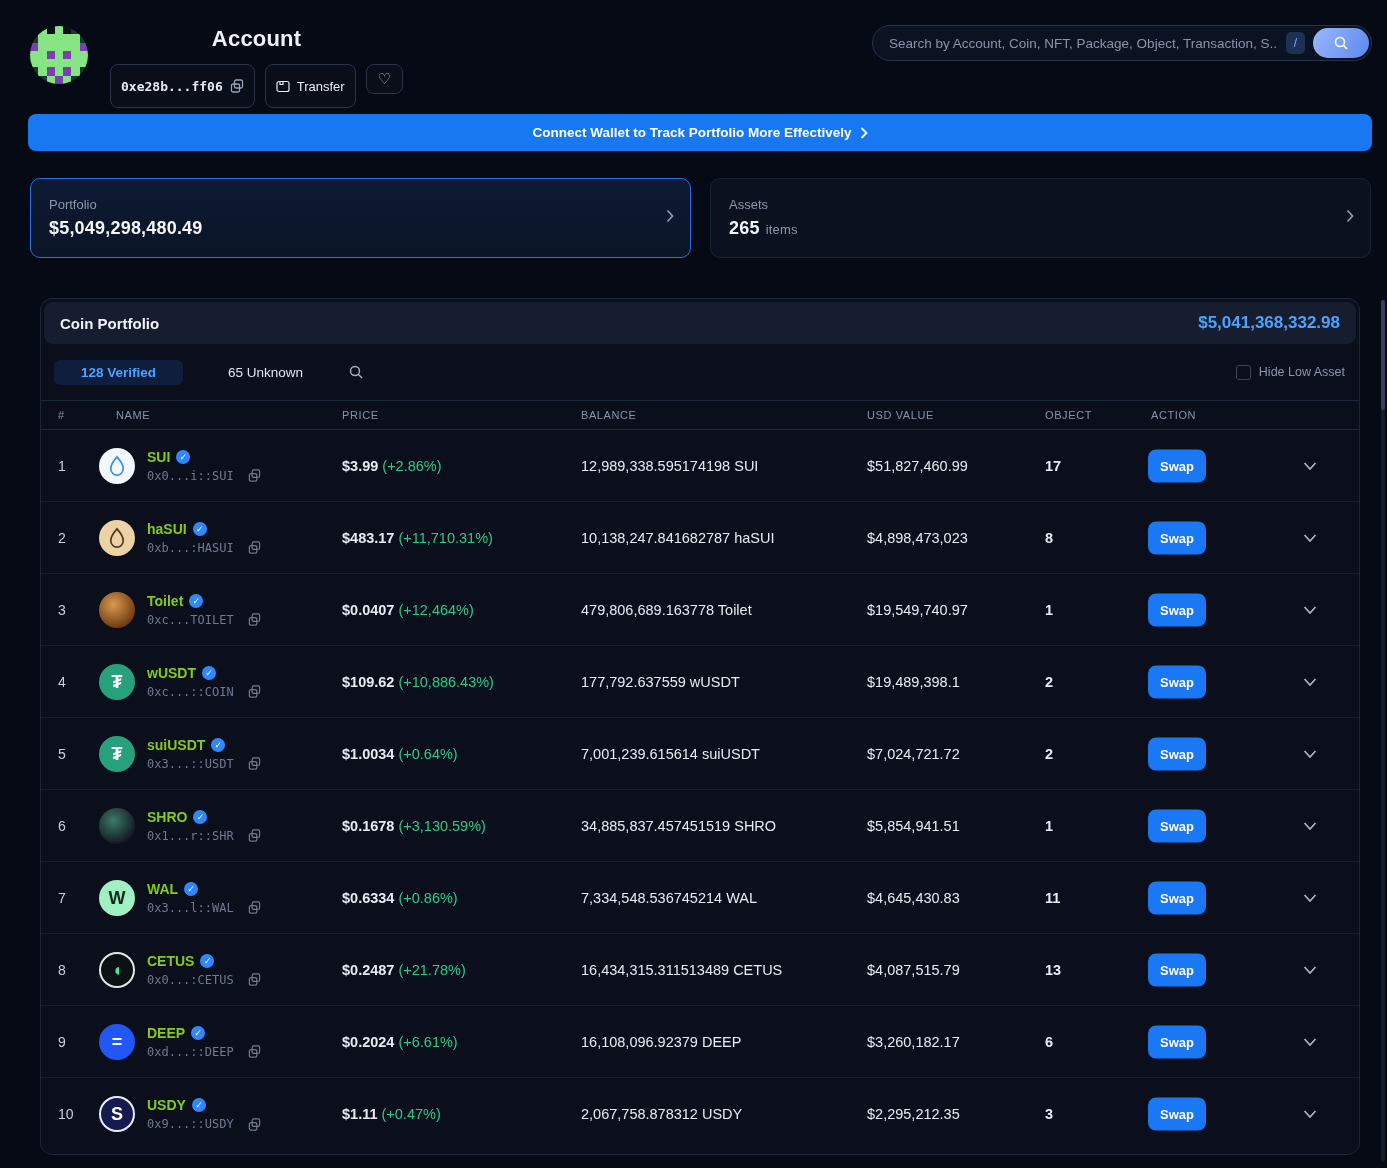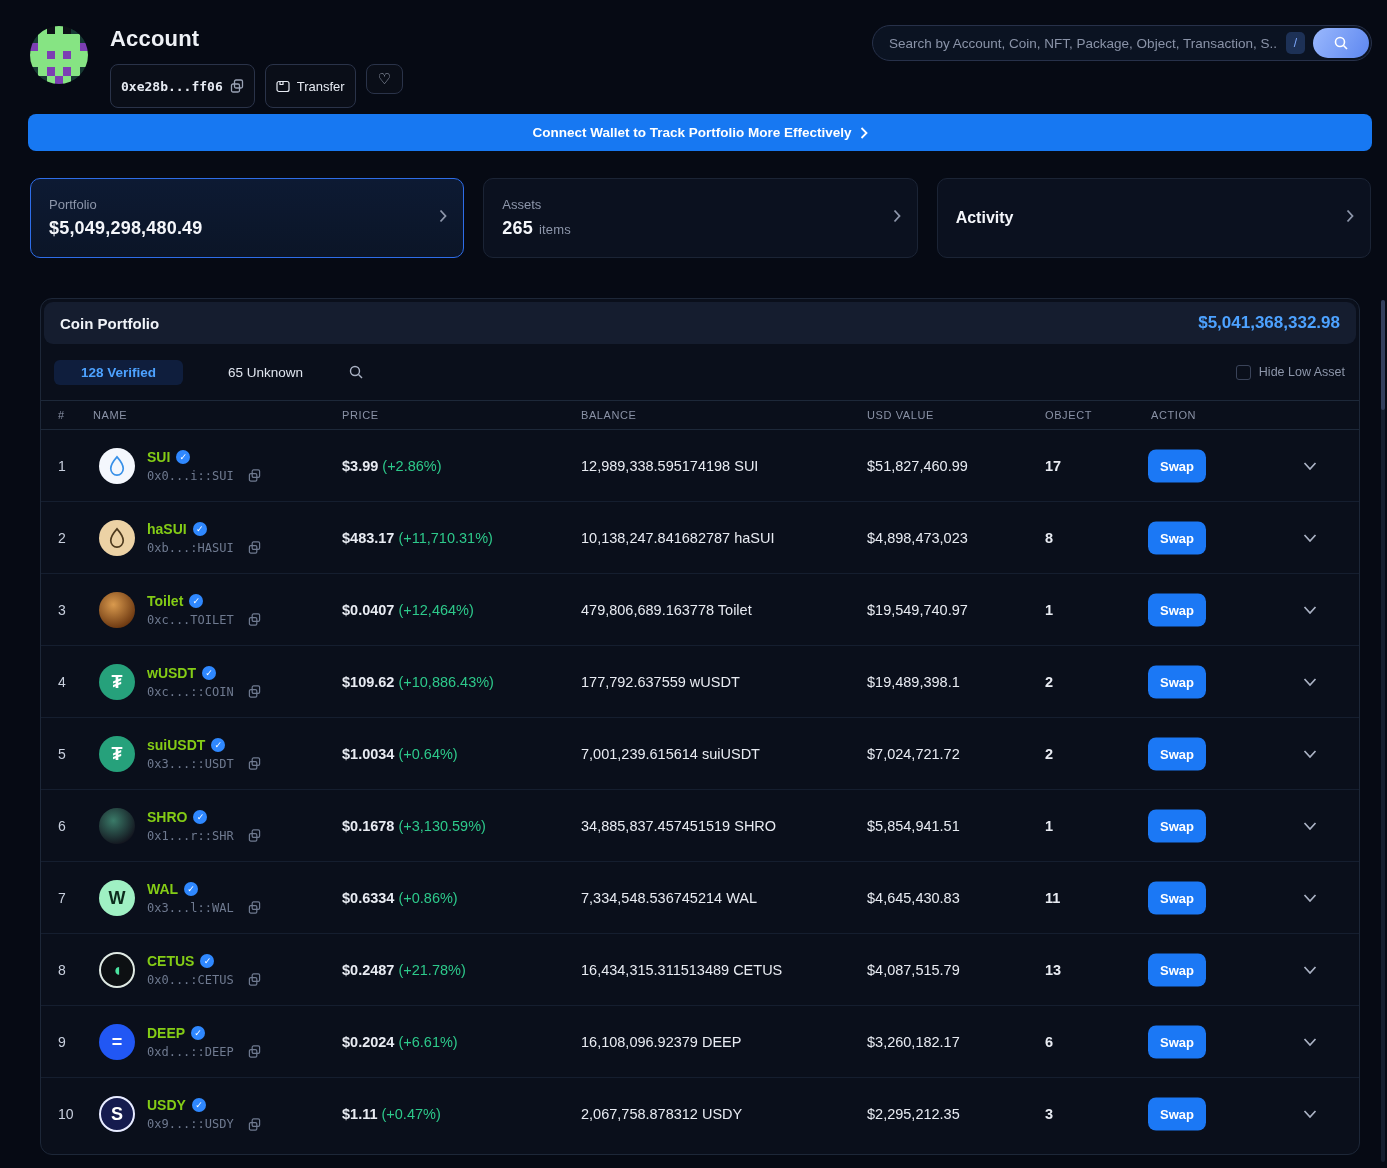--- a/index.html
+++ b/index.html
@@ -6,21 +6,21 @@
   html,body { width:1387px; height:1168px; overflow:hidden; }
   body {
     background:#060a14;
     font-family:"Liberation Sans","DejaVu Sans",sans-serif;
     color:#eef1f6;
     position:relative;
   }
   .abs { position:absolute; }
 
   
-  .hdr-left { left:30px; top:26px; display:flex; gap:22px; }
+  .hdr-left { left:30px; top:26px; display:flex; gap:22px;text-align:center; }
   .avatar {
     width:58px; height:58px; border-radius:50%; overflow:hidden;
     display:grid; grid-template-columns:repeat(7,1fr); grid-template-rows:repeat(7,1fr);
     background:#0d1117; flex:0 0 auto;
   }
   .hdr-text h1 { font-size:22px; font-weight:700; letter-spacing:.2px; }
   .chip-row { display:flex; gap:10px; margin-top:12px; }
   .chip {
     display:flex; align-items:center; gap:7px;
     border:1px solid #2a3349; border-radius:8px;
@@ -93,21 +93,21 @@
   .tab.active { background:rgba(45,114,240,0.16); color:#4da2ff; font-weight:600; }
   .filter-search { cursor:pointer; display:flex; align-items:center; }
   .hide-low { margin-left:auto; display:flex; align-items:center; gap:8px; color:#8d96aa; font-size:12.5px; }
   .checkbox { width:15px; height:15px; border:1px solid #3a4359; border-radius:3px; cursor:pointer; background:transparent; }
 
   
   .thead { position:absolute; left:0; right:0; top:101px; height:30px;
     border-top:1px solid #1d2839; border-bottom:1px solid #1d2839; }
   .thead span { position:absolute; top:50%; transform:translateY(-50%);
     font-size:11px; letter-spacing:.6px; color:#8a92a6; }
-  .c-num{left:17px;} .c-name{left:52px;} .c-price{left:301px;} .c-bal{left:540px;}
+  .c-num{left:17px;} .c-name{left:75px;} .c-price{left:301px;} .c-bal{left:540px;}
   .c-usd{left:826px;} .c-obj{left:1004px;} .c-act{left:1110px;}
 
   .tbody { position:absolute; left:0; right:0; top:131px; }
   .row { position:relative; height:72px; }
   .row:not(:last-child) { border-bottom:1px solid #151e2f; }
   .cell { position:absolute; top:50%; transform:translateY(-50%); font-size:14.5px; color:#e8ebf2; }
   .cell.num { left:17px; color:#c9d0de; font-size:14px; }
   .cell.name-cell { left:58px; display:flex; align-items:center; gap:12px; }
   .coin-icon {
     width:36px; height:36px; border-radius:50%; flex:0 0 auto;
@@ -253,28 +253,20 @@
   </div>
   <div class="card">
     <div class="lbl">Assets</div>
     <div class="val"><span>265</span><span class="suffix">items</span></div>
     <span class="chev">
       <svg width="8" height="14" viewBox="0 0 8 14" fill="none" stroke="#8d96aa" stroke-width="1.8">
           <path d="M1.5 1.5 L6.5 7 L1.5 12.5"></path>
         </svg>
     </span>
   </div>
-  <div class="card">
-    <div class="title-only">Activity</div>
-    <span class="chev">
-      <svg width="8" height="14" viewBox="0 0 8 14" fill="none" stroke="#8d96aa" stroke-width="1.8">
-          <path d="M1.5 1.5 L6.5 7 L1.5 12.5"></path>
-        </svg>
-    </span>
-  </div>
 </div>
 
 <div class="abs panel">
   <div class="panel-bar">
     <span class="t">Coin Portfolio</span>
     <span class="total">$5,041,368,332.98</span>
   </div>
 
   <div class="filters">
     <span class="tab active">128 Verified</span>

